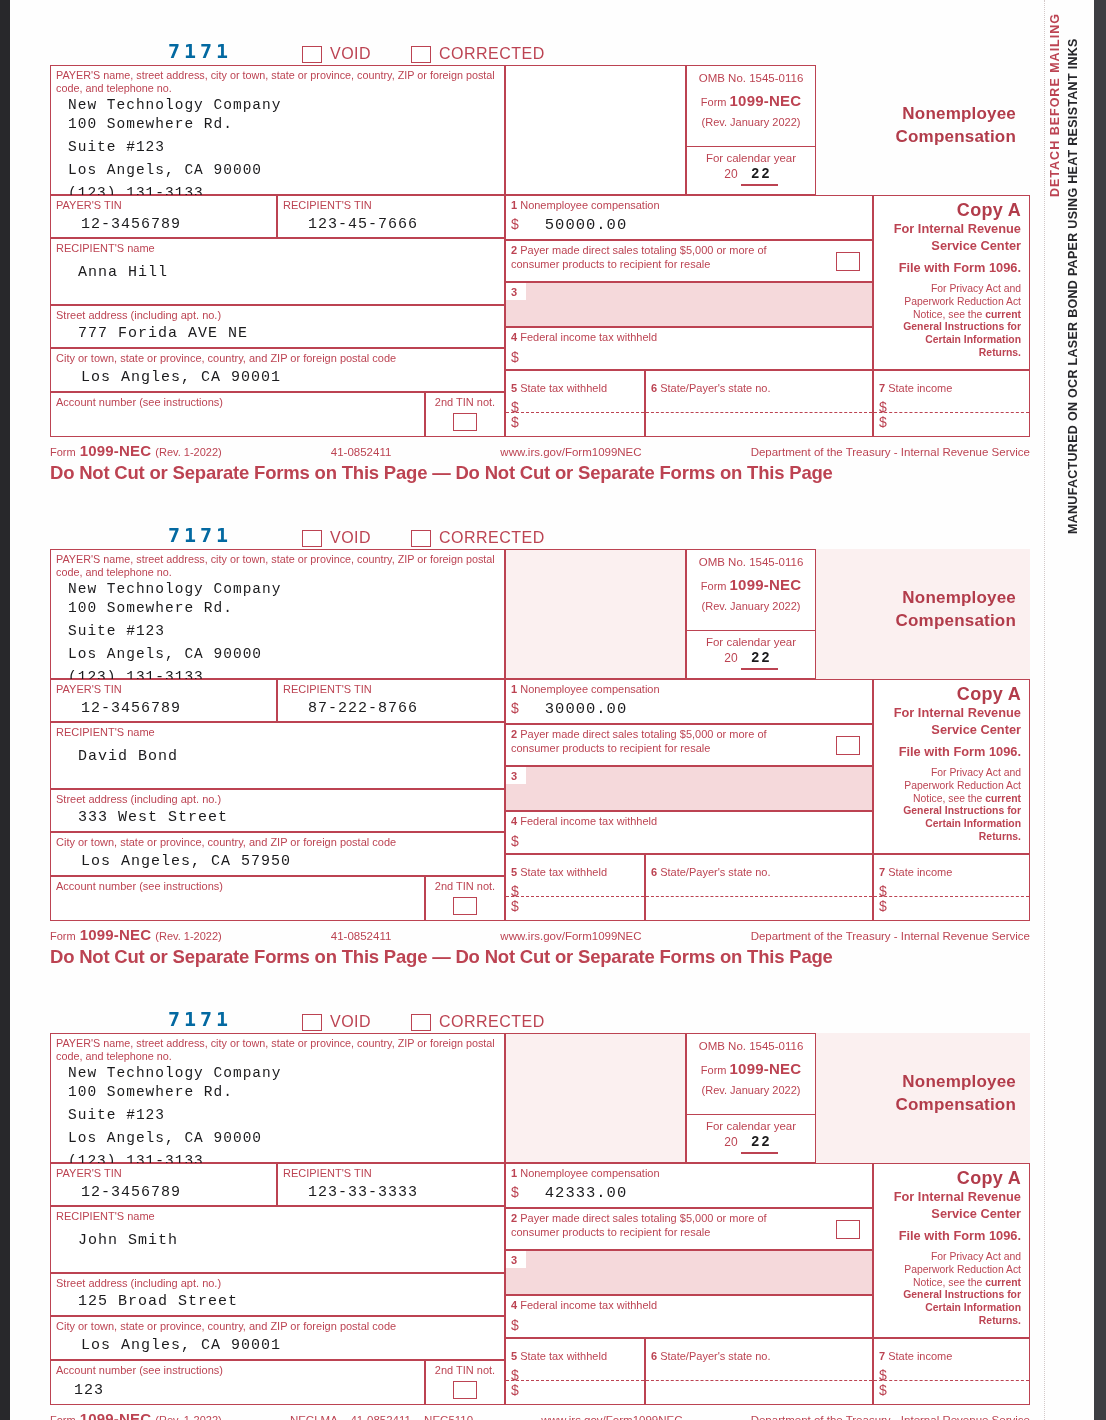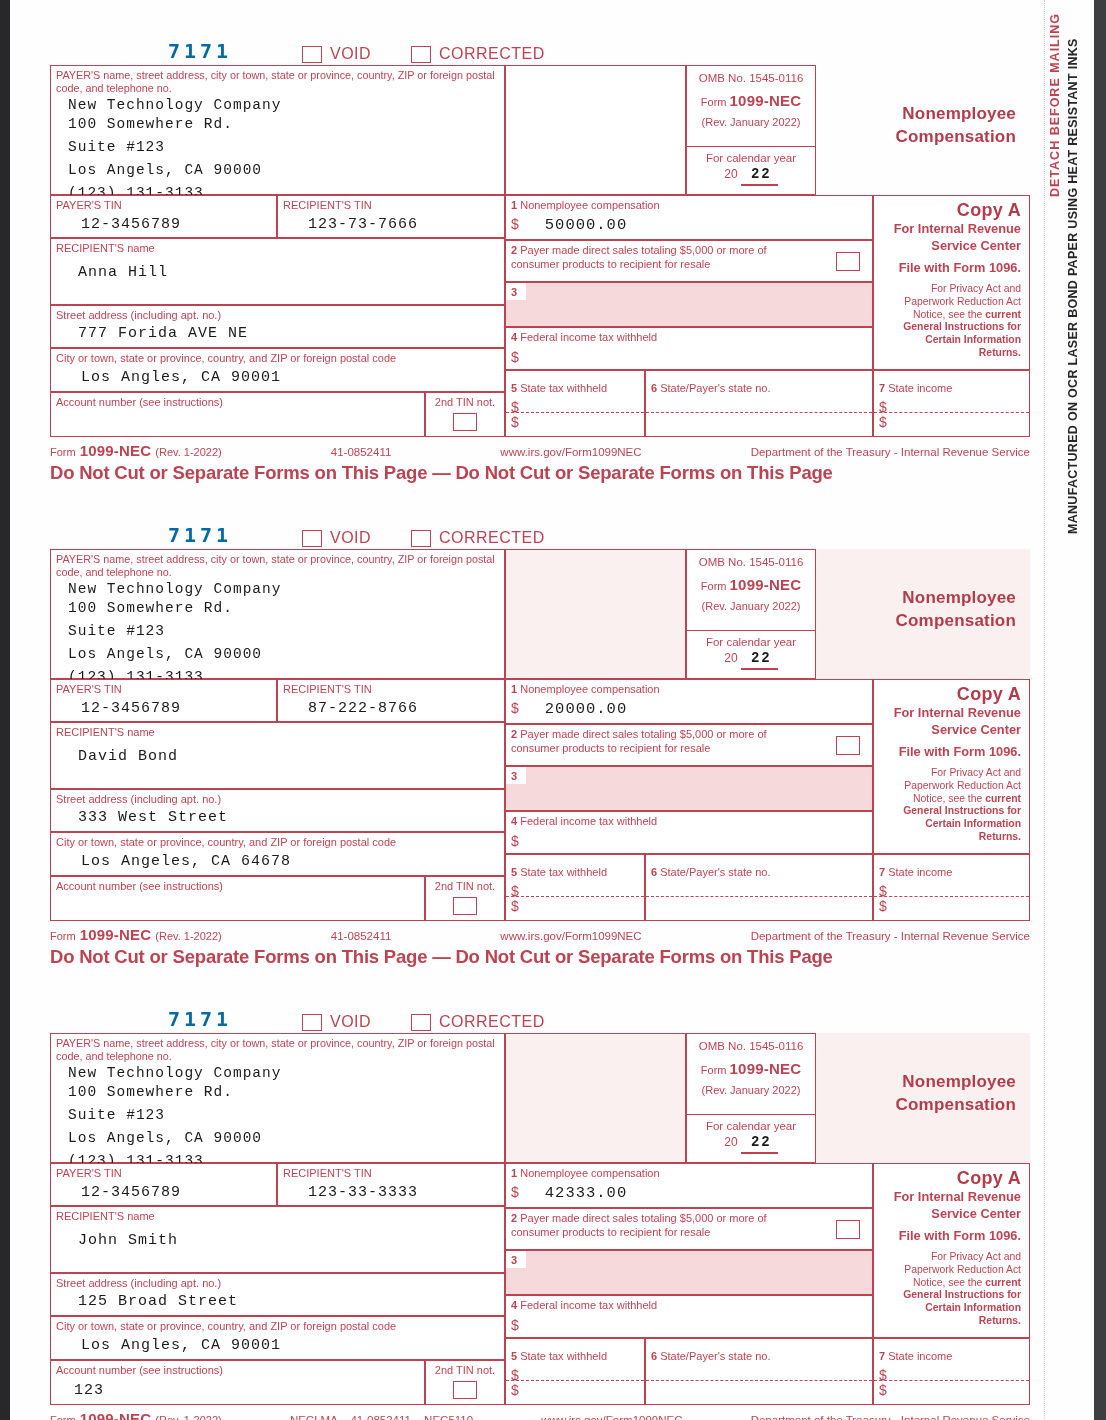--- a/index.html
+++ b/index.html
@@ -174,21 +174,21 @@
           <div>Compensation</div>
         </div>
       </div>
 
       <div class="cell c-ptin">
         <div class="lbl">PAYER'S TIN</div>
         <div class="val tin-val">12-3456789</div>
       </div>
       <div class="cell c-rtin">
         <div class="lbl">RECIPIENT'S TIN</div>
-        <div class="val tin-val">123-73-7666</div>
+        <div class="val tin-val">123-45-7666</div>
       </div>
 
       <div class="cell c-name">
         <div class="lbl">RECIPIENT'S name</div>
         <div class="val">Anna Hill</div>
       </div>
 
       <div class="cell c-street">
         <div class="lbl">Street address (including apt. no.)</div>
         <div class="val">777 Forida AVE NE</div>
@@ -340,37 +340,37 @@
         <div class="val">David Bond</div>
       </div>
 
       <div class="cell c-street">
         <div class="lbl">Street address (including apt. no.)</div>
         <div class="val">333 West Street</div>
       </div>
 
       <div class="cell c-city">
         <div class="lbl">City or town, state or province, country, and ZIP or foreign postal code</div>
-        <div class="val">Los Angeles, CA 64678</div>
+        <div class="val">Los Angeles, CA 57950</div>
       </div>
 
       <div class="cell c-account">
         <div class="lbl">Account number (see instructions)</div>
         <div class="val"></div>
       </div>
       <div class="cell c-tin2">
         <div class="lbl">2nd TIN not.</div>
         <span class="cbx"></span>
       </div>
 
       <div class="cell c-b1">
         <div class="lbl"><b>1</b> <span>Nonemployee compensation</span></div>
         <div class="amt-line">
           <span class="dollar">$</span>
-          <span class="amt">20000.00</span>
+          <span class="amt">30000.00</span>
         </div>
       </div>
 
       <div class="cell c-b2">
         <div class="lbl"><b>2</b> <span>Payer made direct sales totaling $5,000 or more of consumer products to recipient for resale</span></div>
         <span class="cbx"></span>
       </div>
 
       <div class="cell c-b3">
         <span class="b3-tag">3</span>

